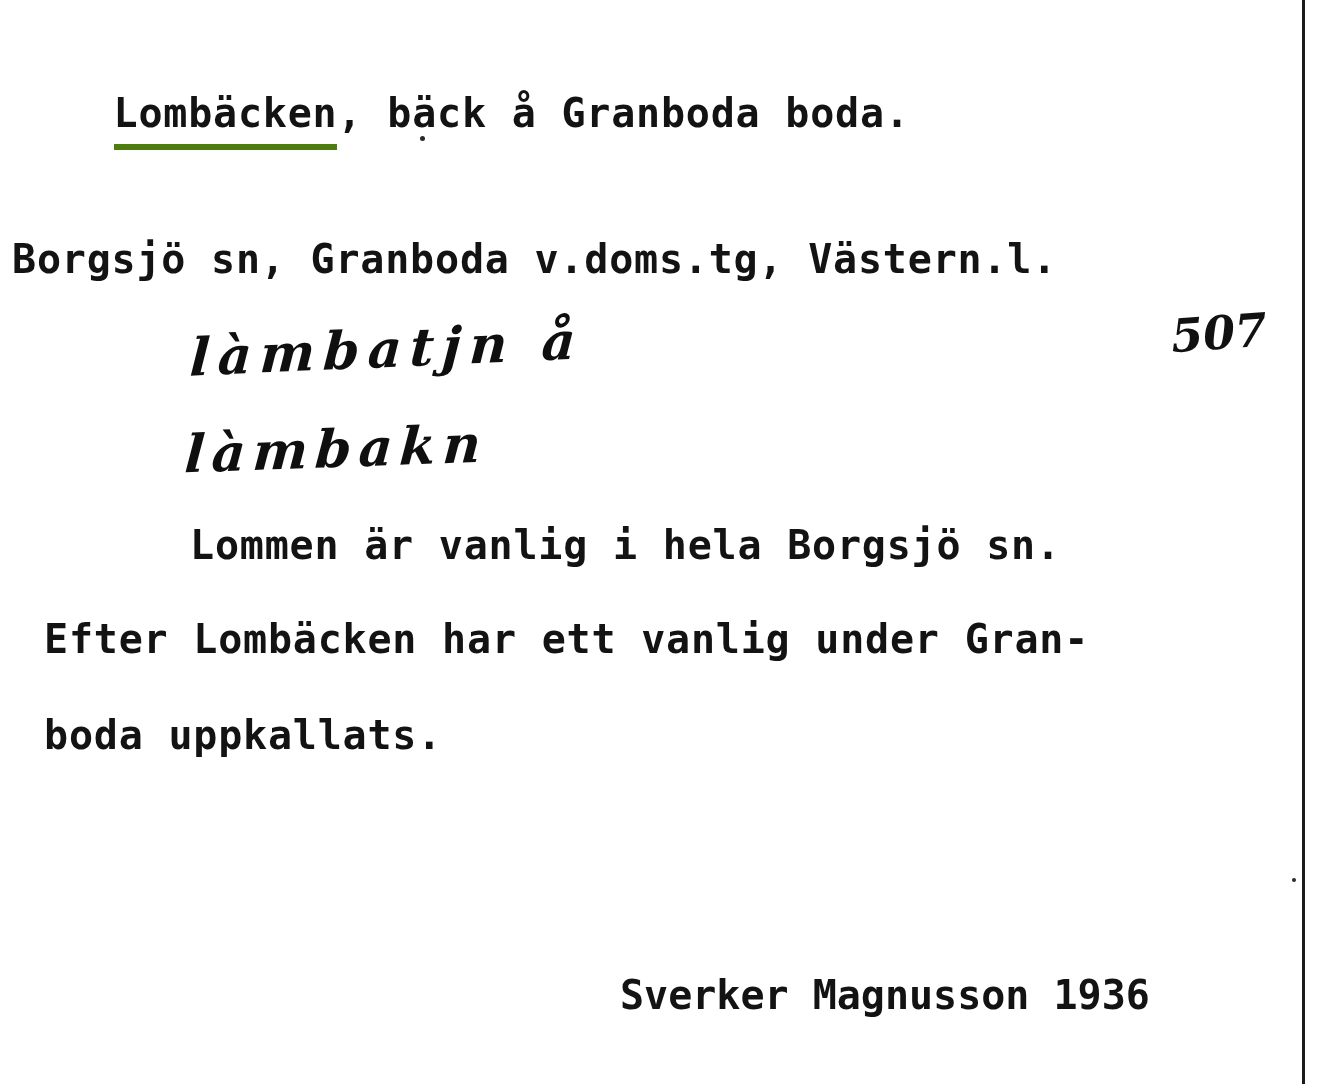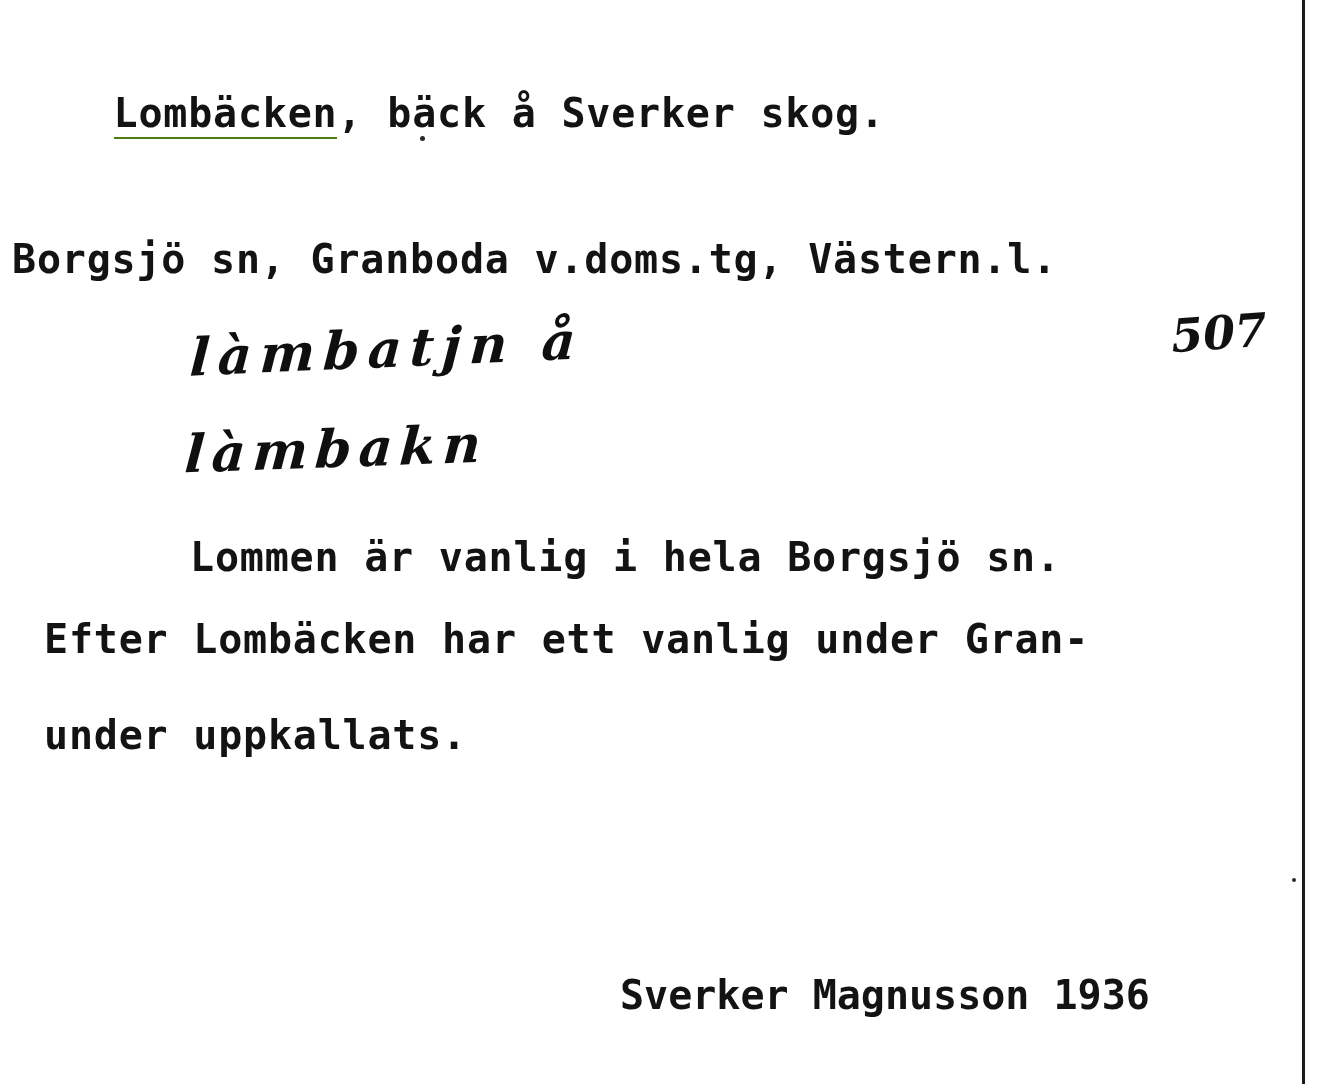--- a/index.html
+++ b/index.html
@@ -35,22 +35,22 @@
     color: #131313;
   }
 
   
   #headword-line {
     left: 14px;
     top: 44px;
     font-size: 40px;
   }
   #headword {
-    border-bottom: 2px solid #4d7c0f;
-    padding-bottom: 1px;
+    border-bottom: 6px solid #4d7c0f;
+    padding-bottom: 8px;
   }
 
   #parish-line {
     left: 12px;
     top: 236px;
     font-size: 40px;
   }
 
   #catalog-number {
     position: absolute;
@@ -85,21 +85,20 @@
     top: 418px;
     font-size: 52px;
     letter-spacing: 0.14em;
     transform: rotate(-2deg) skewX(-6deg);
   }
 
   #body-line-1 {
     left: 190px;
     top: 522px;
     font-size: 40px;
-    margin-top: 12px;
   }
   #body-line-2 {
     left: 44px;
     top: 616px;
     font-size: 40px;
   }
   #body-line-3 {
     left: 44px;
     top: 712px;
     font-size: 40px;
@@ -125,32 +124,32 @@
   }
 </style>
 </head>
 <body>
 
 <div id="card">
 
   <div class="edge-rule outer"></div>
 
   <div class="typed" id="headword-line">
-    <span id="headword">Lombäcken</span><span>, bäck å Sverker skog.</span>
+    <span id="headword">Lombäcken</span><span>, bäck å Granboda boda.</span>
   </div>
 
   <div class="typed" id="parish-line">Borgsjö sn, Granboda v.doms.tg, Västern.l.</div>
 
   <div id="catalog-number">507</div>
 
   <div class="handwritten" id="phonetic-1">làmbatjn å</div>
   <div class="handwritten" id="phonetic-2">làmbakn</div>
 
   <div class="typed" id="body-line-1">Lommen är vanlig i hela Borgsjö sn.</div>
   <div class="typed" id="body-line-2">Efter Lombäcken har ett vanlig under Gran-</div>
-  <div class="typed" id="body-line-3">under uppkallats.</div>
+  <div class="typed" id="body-line-3">boda uppkallats.</div>
 
   <div id="signature">Sverker Magnusson 1936</div>
 
   <div class="speck" style="left:420px; top:136px; width:5px; height:5px;"></div>
   <div class="speck" style="left:1292px; top:878px; width:4px; height:4px;"></div>
 
 </div>
 
 </body></html>

